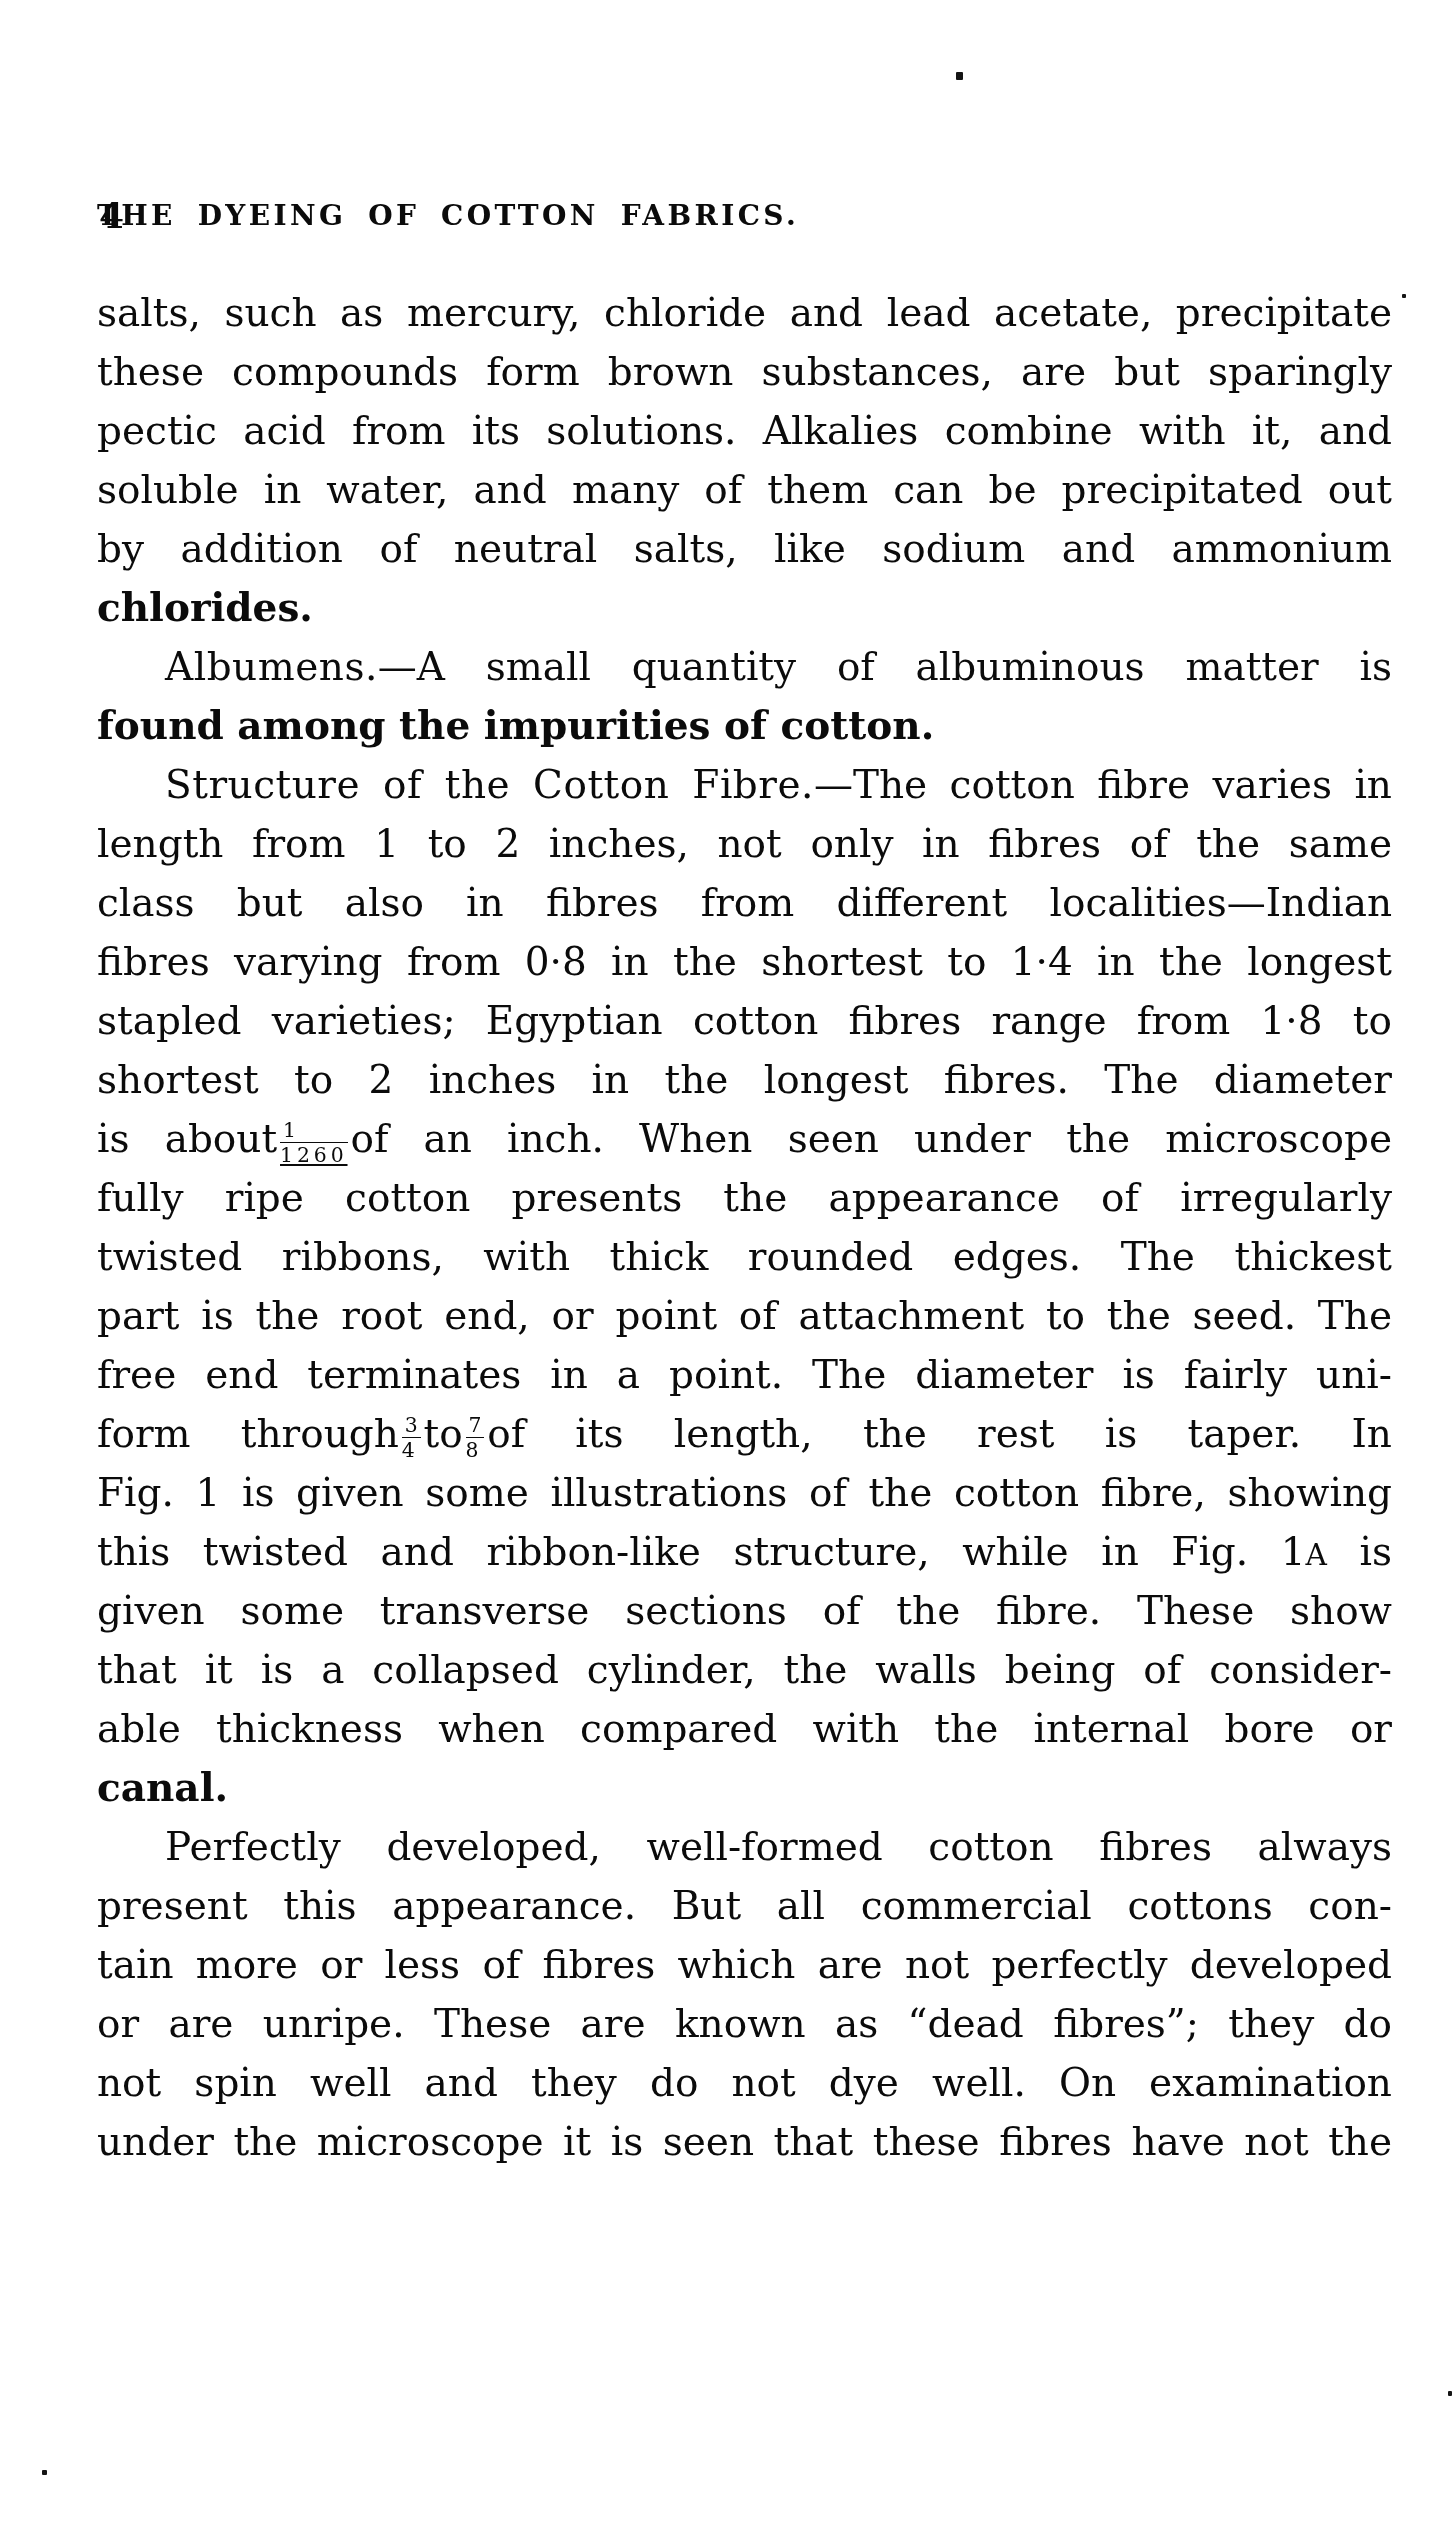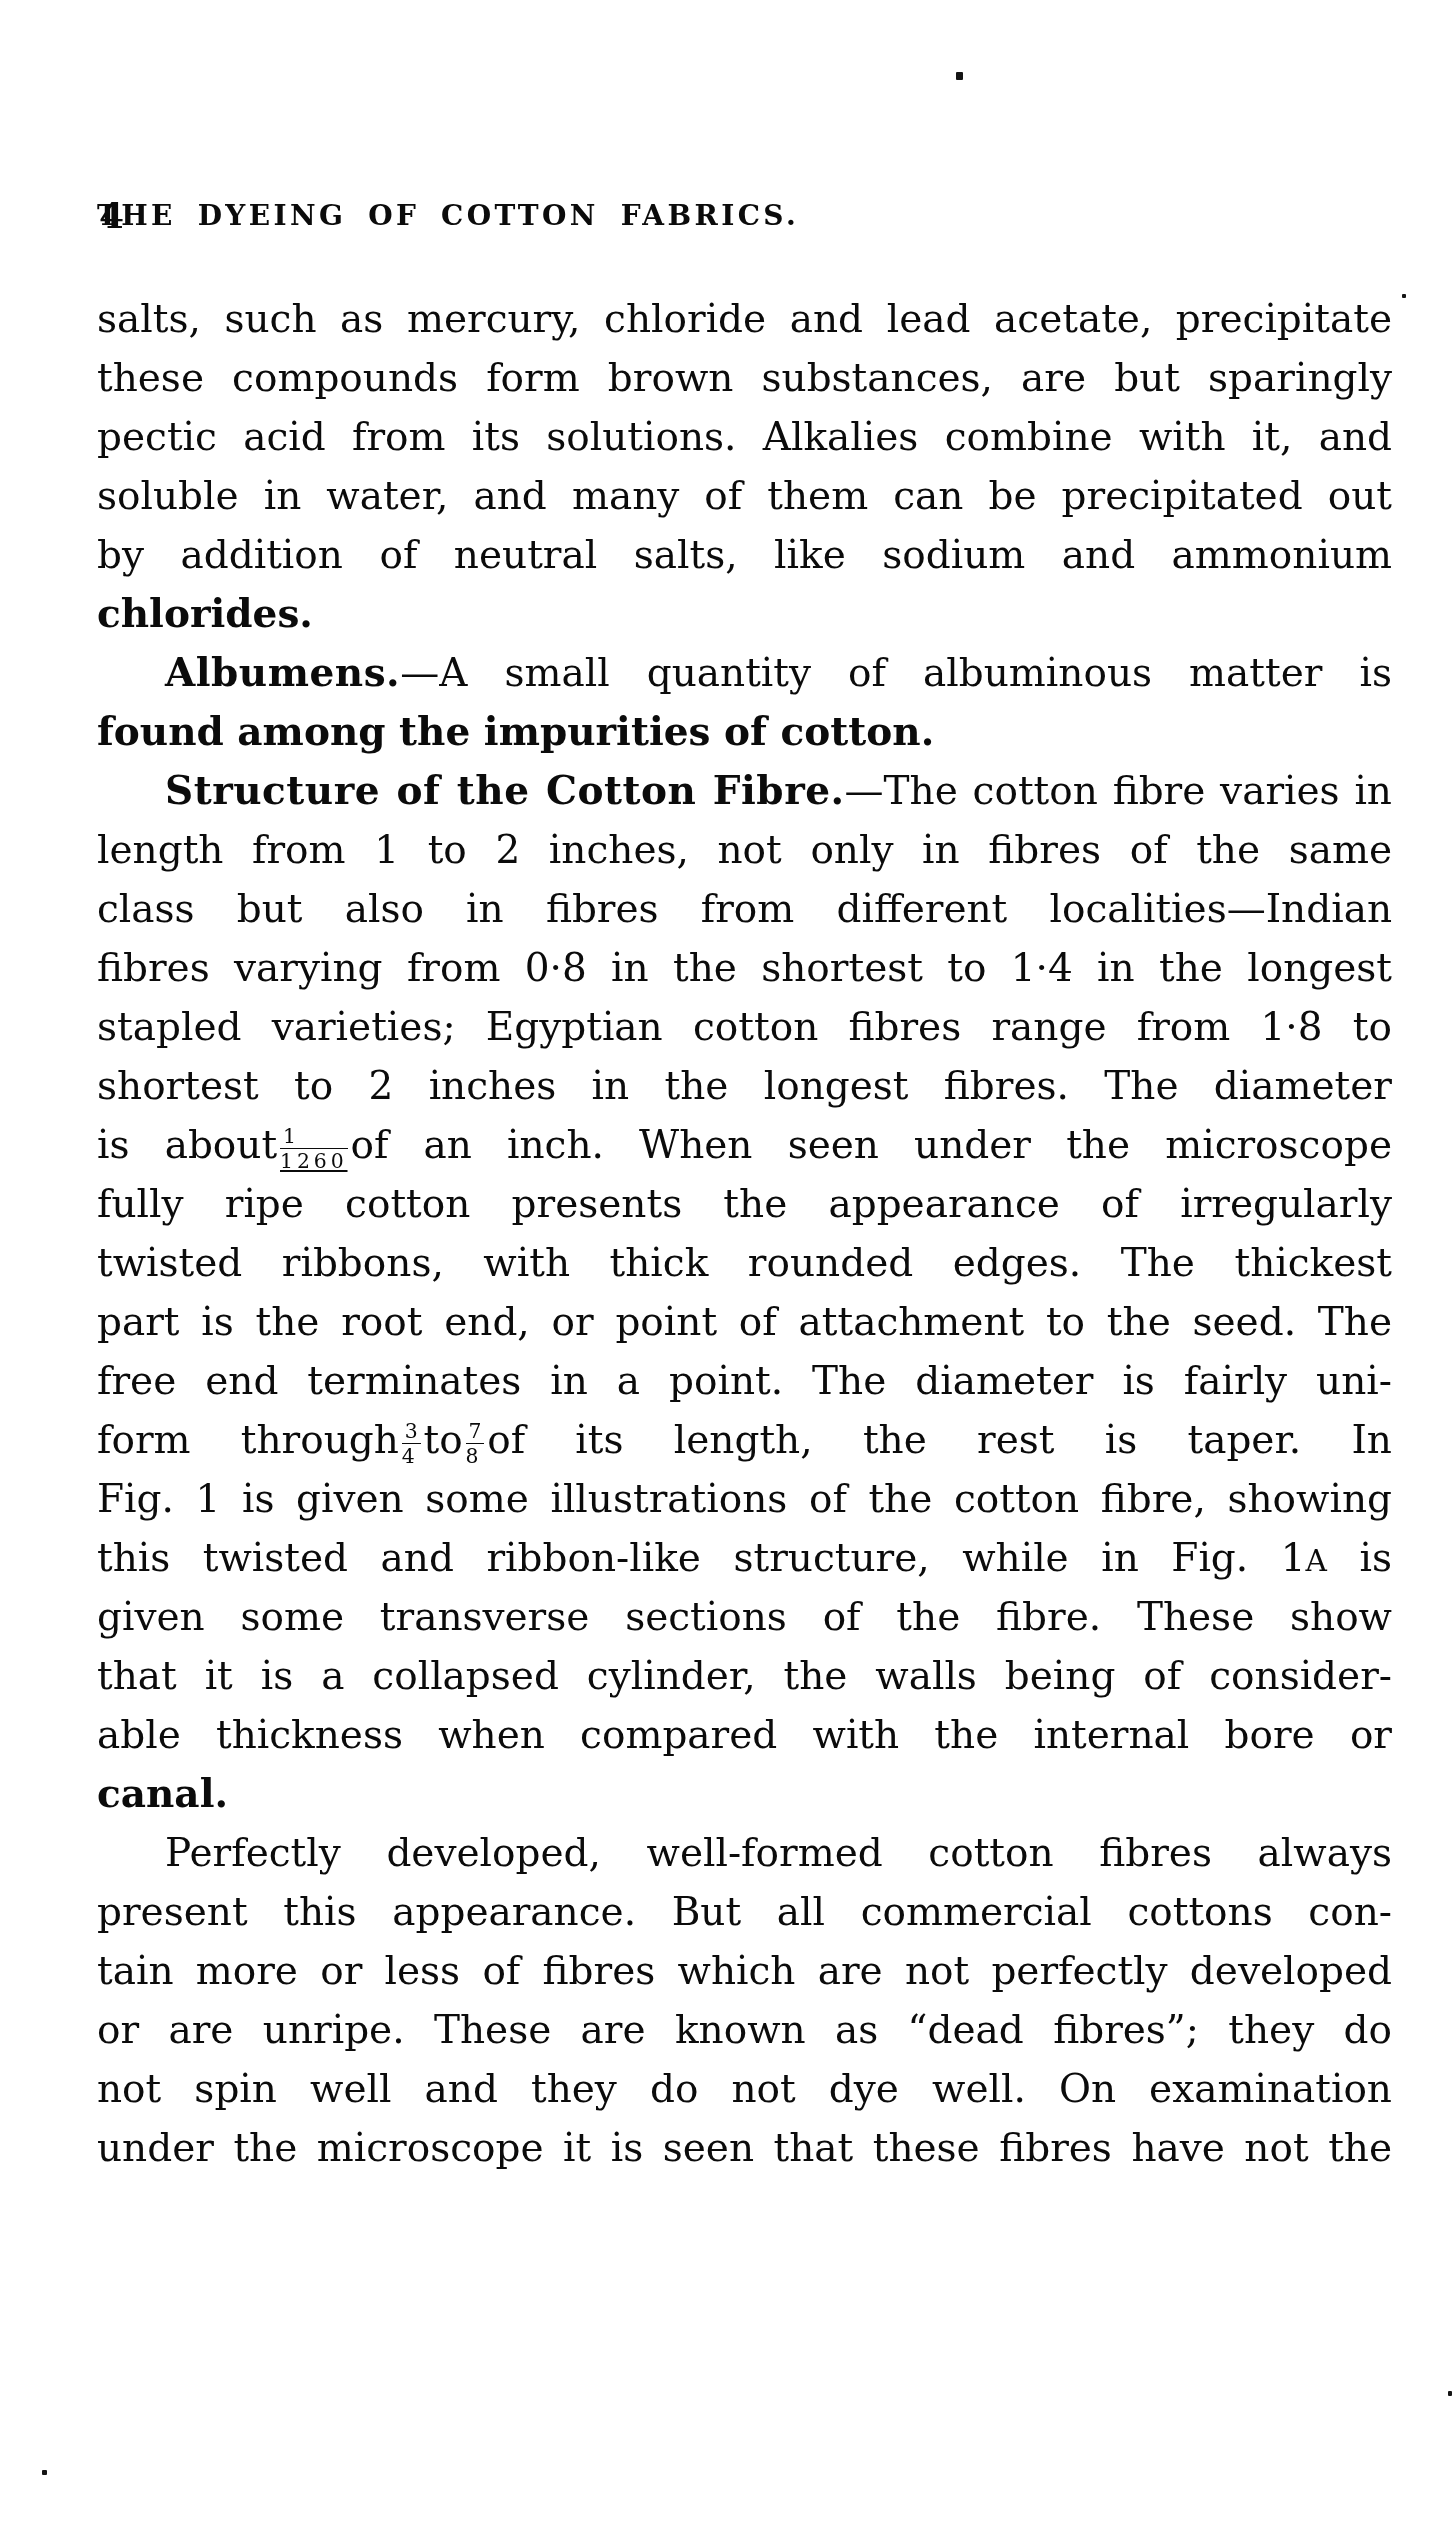--- a/index.html
+++ b/index.html
@@ -41,41 +41,41 @@
     width: 100%;
     text-align: left;
     font-size: 28px;
     line-height: 1.1;
     letter-spacing: 3.4px;
     word-spacing: 8.7px;
     font-weight: bold;
   }
   .body {
     position: absolute;
-    top: 289px;
+    top: 283px;
     left: 0;
     width: 100%;
   }
   .para { margin: 0; padding: 0; }
   .jline {
     height: 59px;
     line-height: 59px;
     font-size: 39px;
     text-align: justify;
     text-align-last: justify;
     overflow: hidden;
     white-space: normal;
   }
   .jline.pline-last {
     text-align: left;
     text-align-last: left;
     font-weight: bold;
   }
   .jline.indent { padding-left: 68px; }
-  .lead { font-weight: bold; letter-spacing: 0.5px; }
+  .lead { font-weight: normal; letter-spacing: 0.5px; }
   .smallcap { font-size: 0.76em; }
   .frac {
     display: inline-block;
     text-align: center;
     vertical-align: -0.48em;
     font-size: 20.4px;
     margin: 0 2.9px;
   }
   .frac .num {
     display: block;

